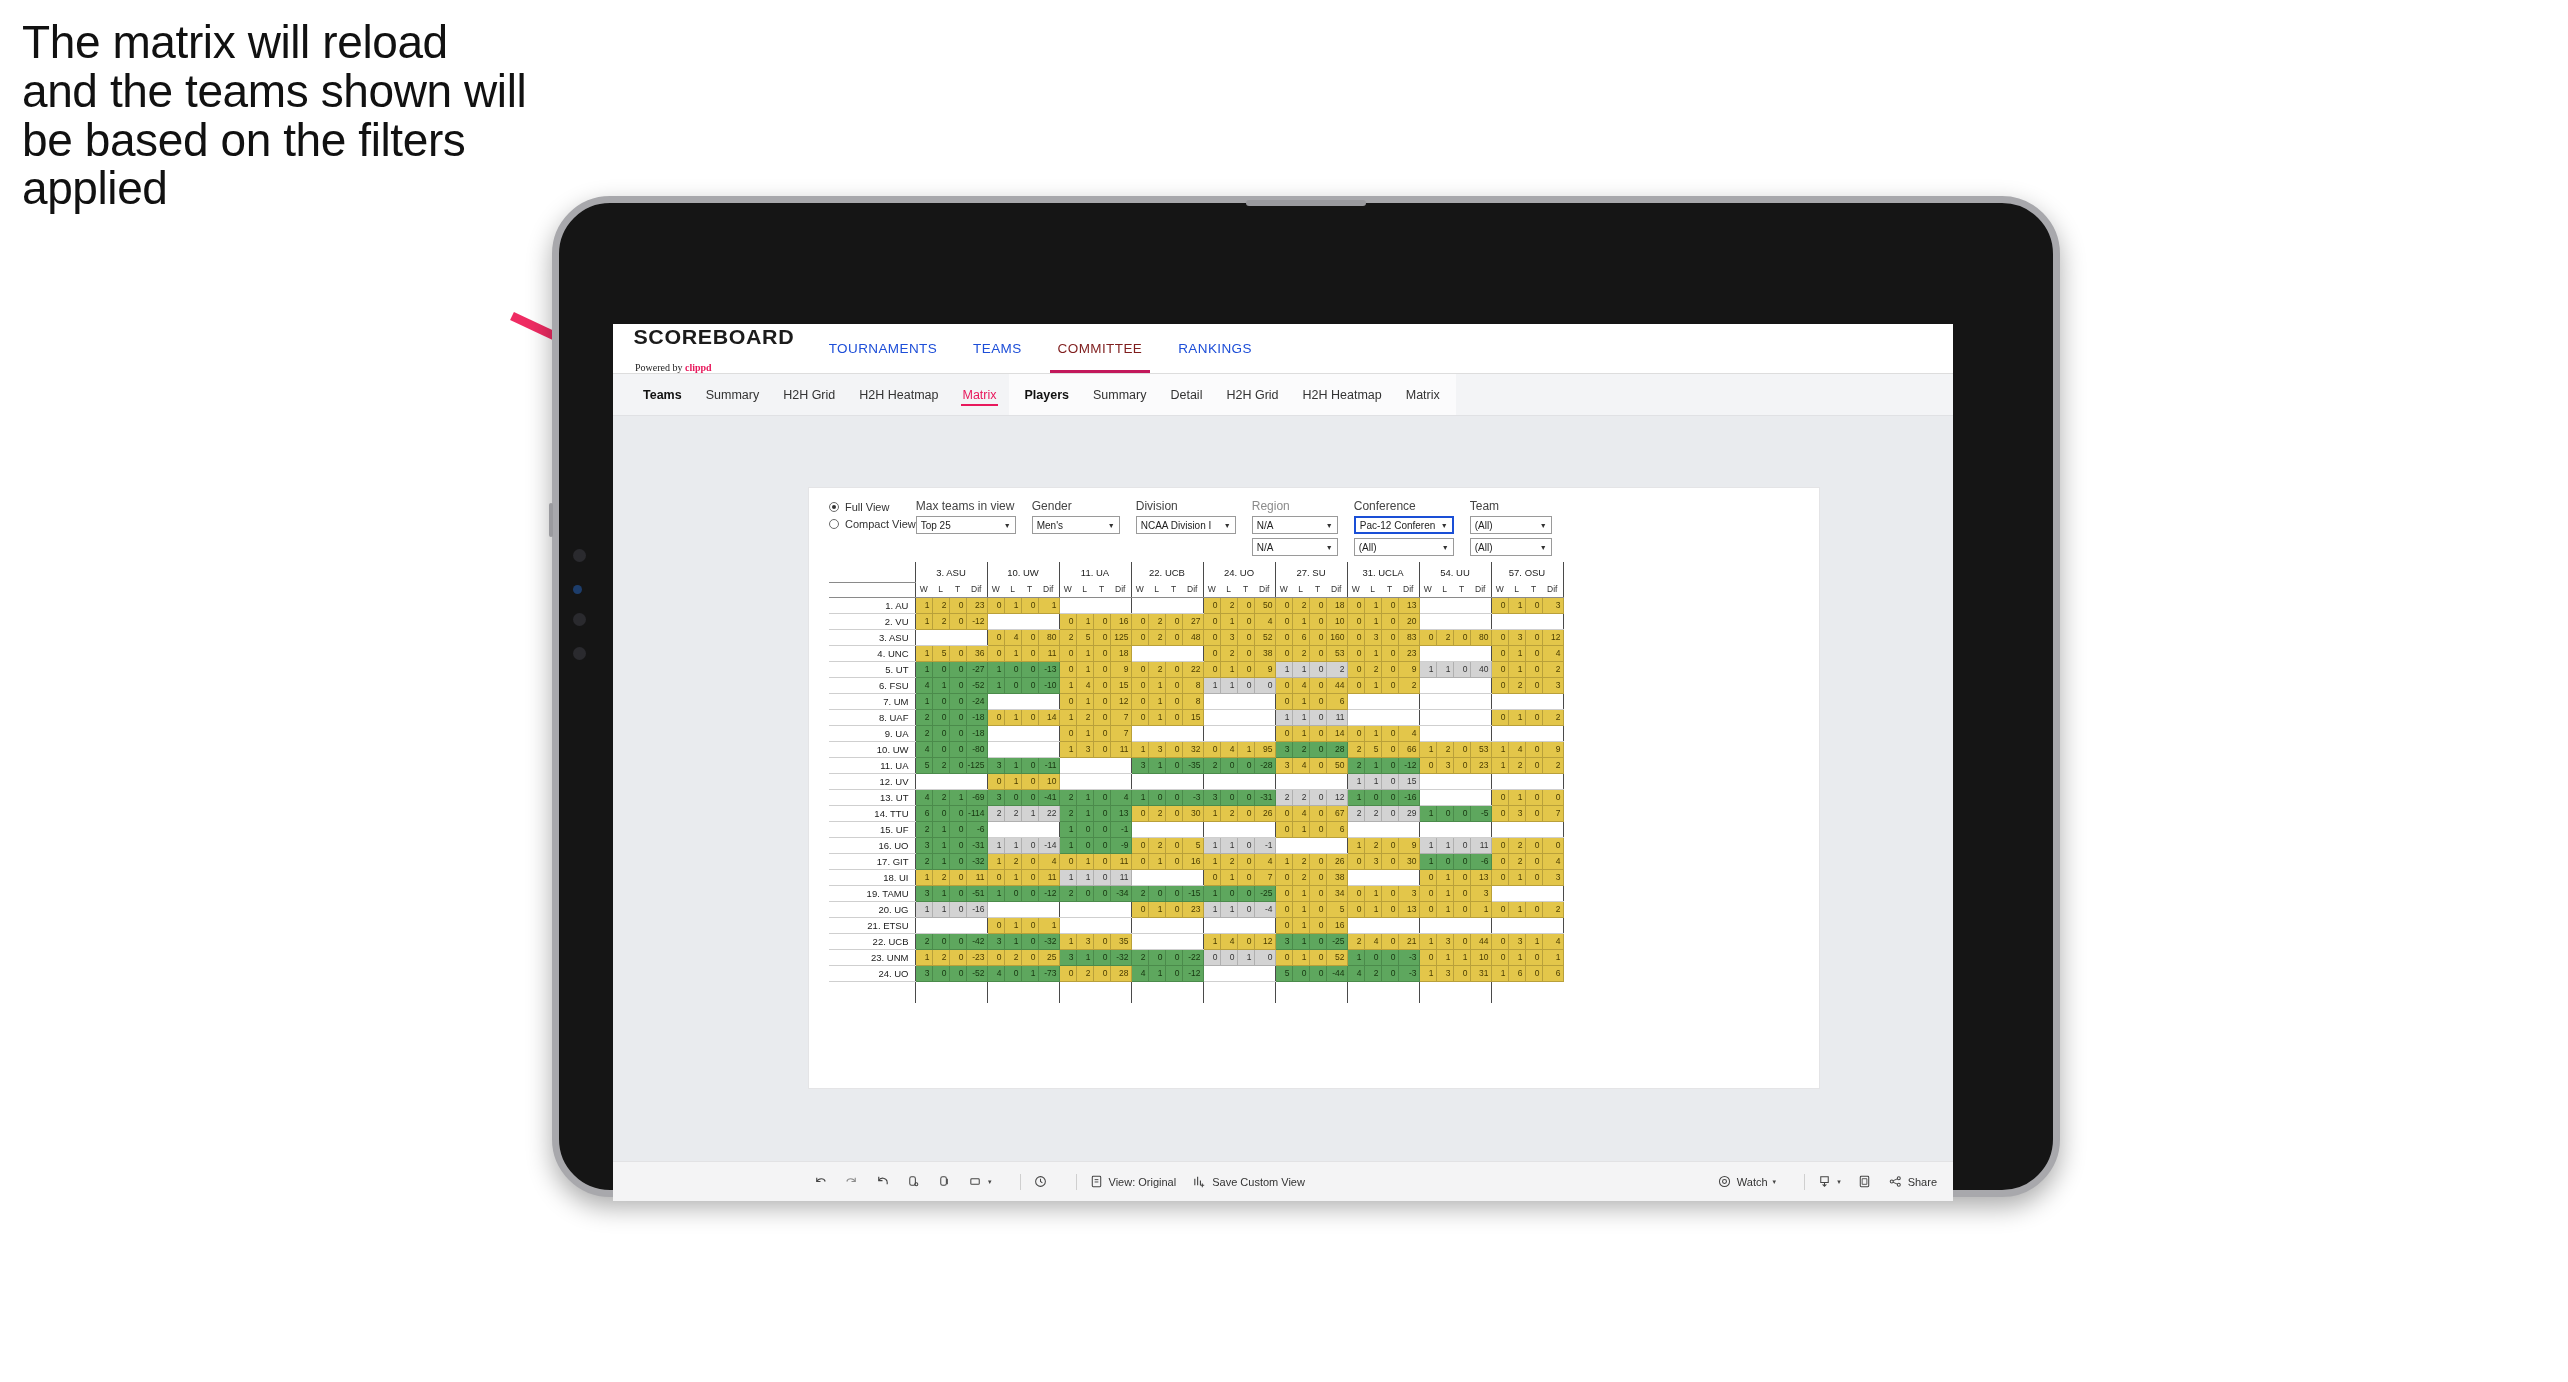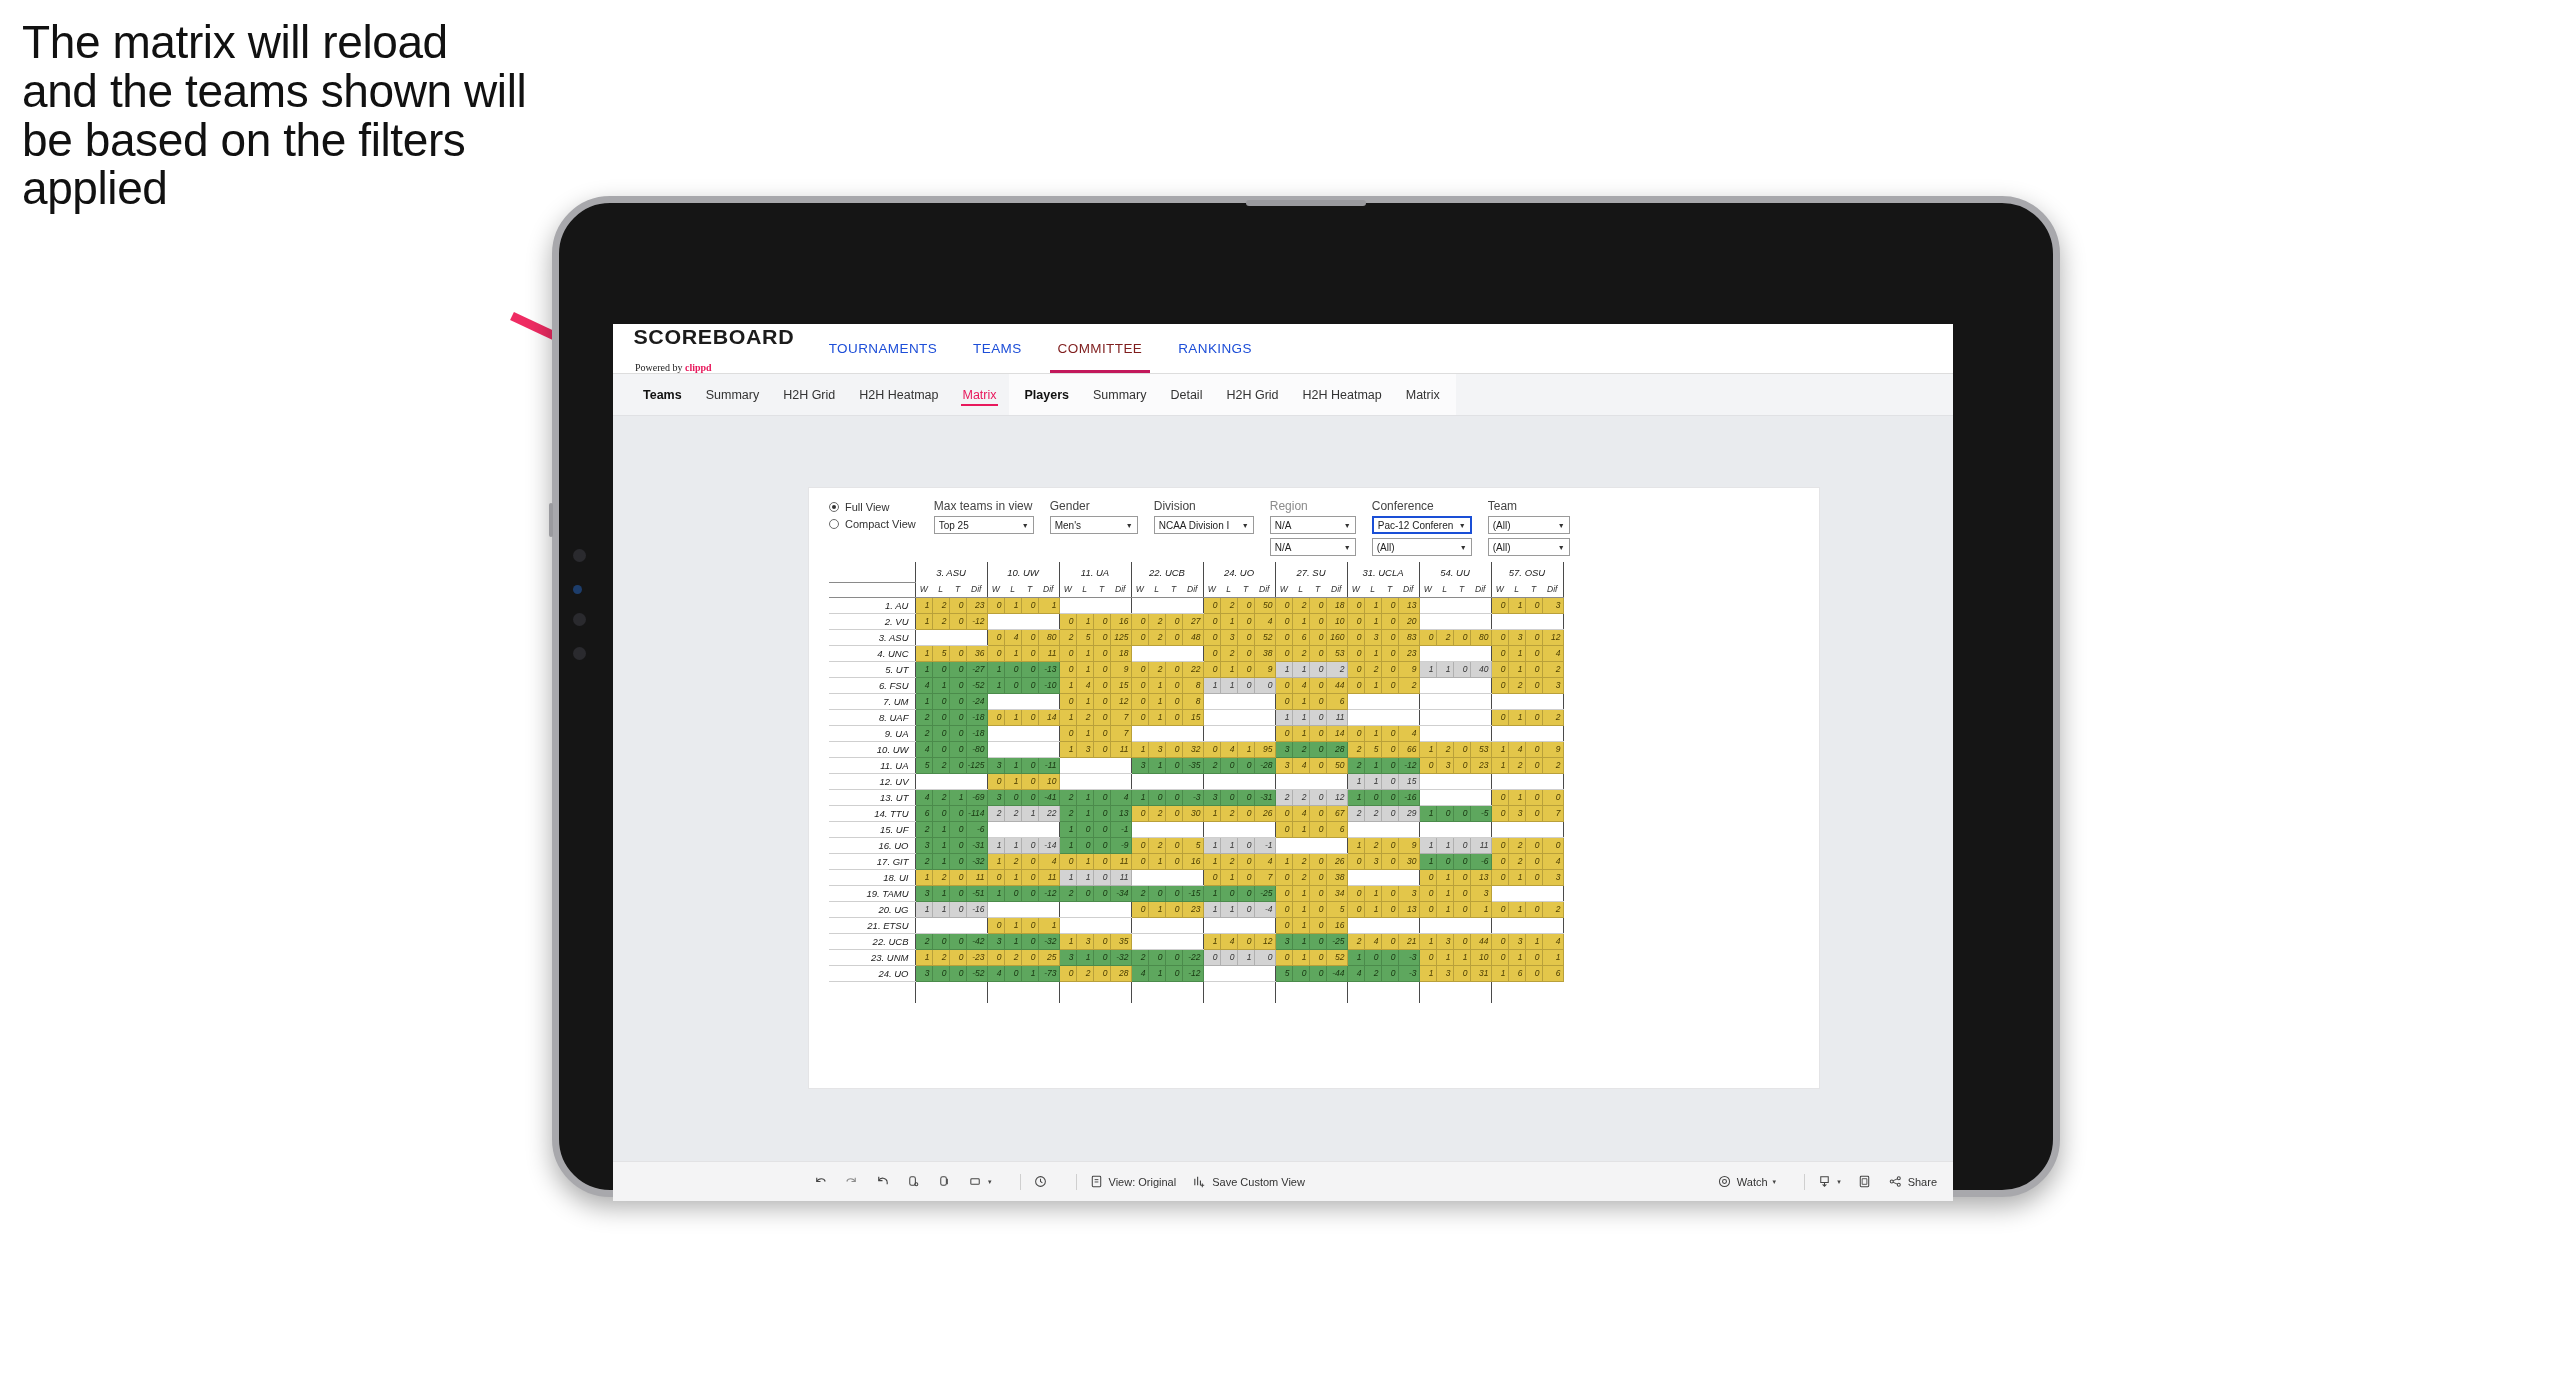--- a/index.html
+++ b/index.html
@@ -94,32 +94,32 @@
   .fsel{
     height:18px; border:1px solid #9a9a9a; background:#fff; font-size:10px; color:#222;
     display:flex; align-items:center; padding:0 4px; position:relative; cursor:pointer;
   }
   .fsel + .fsel{ margin-top:4px; }
   .fsel .cap{ flex:1; white-space:nowrap; overflow:hidden; }
   .fsel .car{ font-size:7px; color:#333; margin-left:6px; }
   .fsel.focused{ border:2px solid #1a4fd6; }
   .w-teams{ width:100px; } .w-gender{ width:88px; } .w-div{ width:100px; }
   .w-region{ width:86px; } .w-conf{ width:100px; } .w-team{ width:82px; }
-  .radios{ margin-right:18px; padding-top:2px; }
+  .radios{ padding-top:2px; }
   .radio{ display:flex; align-items:center; font-size:11px; color:#333; margin-bottom:5px; cursor:pointer;}
   .rdot{
     width:10px; height:10px; border-radius:50%; border:1px solid #6a6a6a; margin-right:6px;
     background:#fff; position:relative; flex:none;
   }
   .radio.on .rdot:after{
     content:""; position:absolute; left:2px; top:2px; width:4px; height:4px; border-radius:50%; background:#333;
   }
 
   
-  #matrixwrap{ padding:0 0 0 20px; position:relative;font-style:italic; }
+  #matrixwrap{ padding:0 0 0 20px; position:relative; }
   table.matrix{ border-collapse:collapse; font-size:9px; color:#222; table-layout:fixed; }
   table.matrix td, table.matrix th{ padding:0; margin:0; }
   .rowlabel{
     width:86px; text-align:right; padding-right:6px !important; font-size:9.5px;
     color:#1a1a1a; border-bottom:1px solid #cfcfcf; background:#fff; height:16px;
     white-space:nowrap;
   }
   .corner{ width:86px; border-bottom:1px solid #8a8a8a; background:#fff;}
   th.teamhdr{
     font-size:9.5px; font-weight:400; color:#1a1a1a; text-align:center; height:20px;

